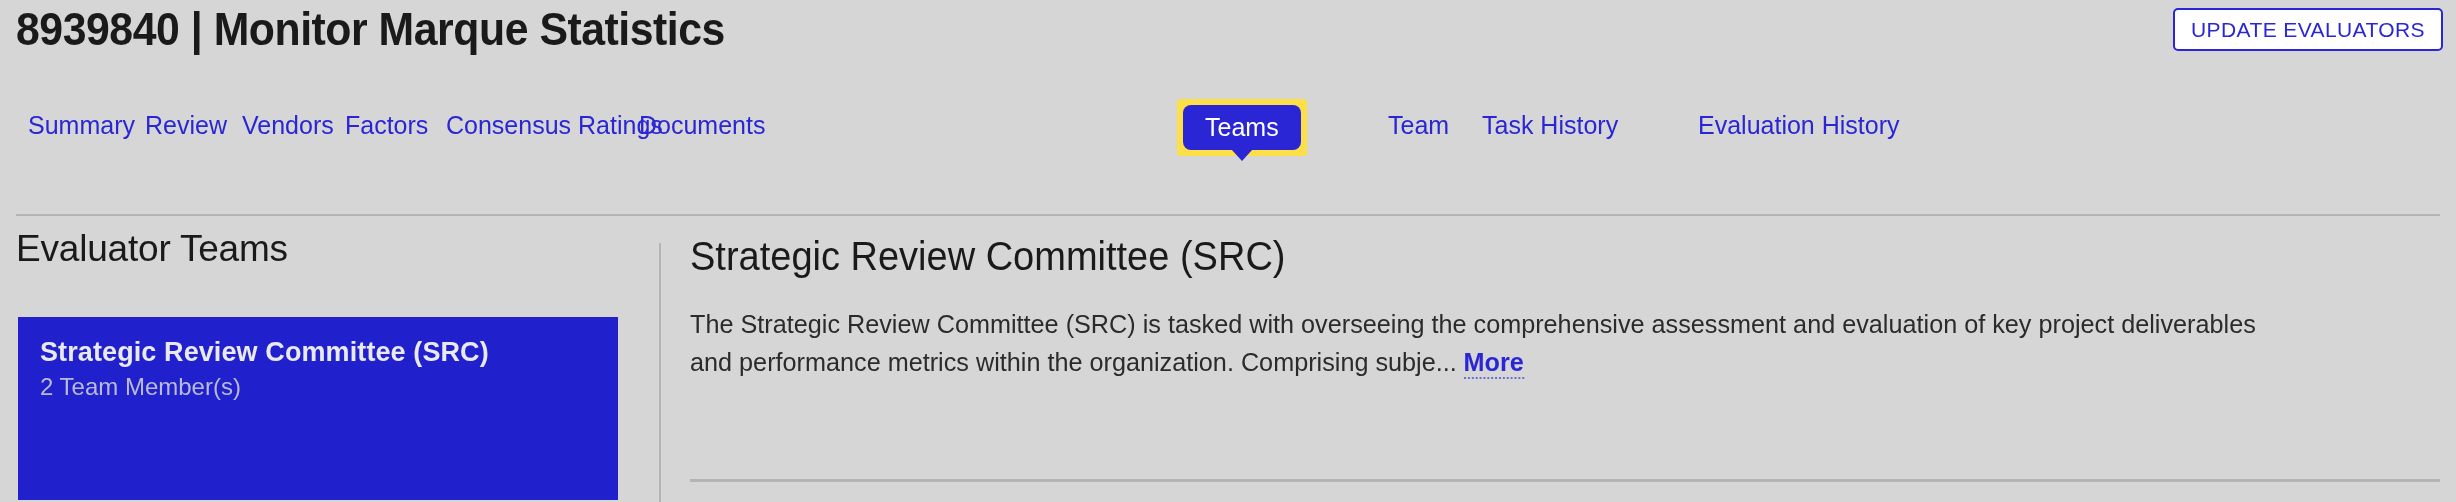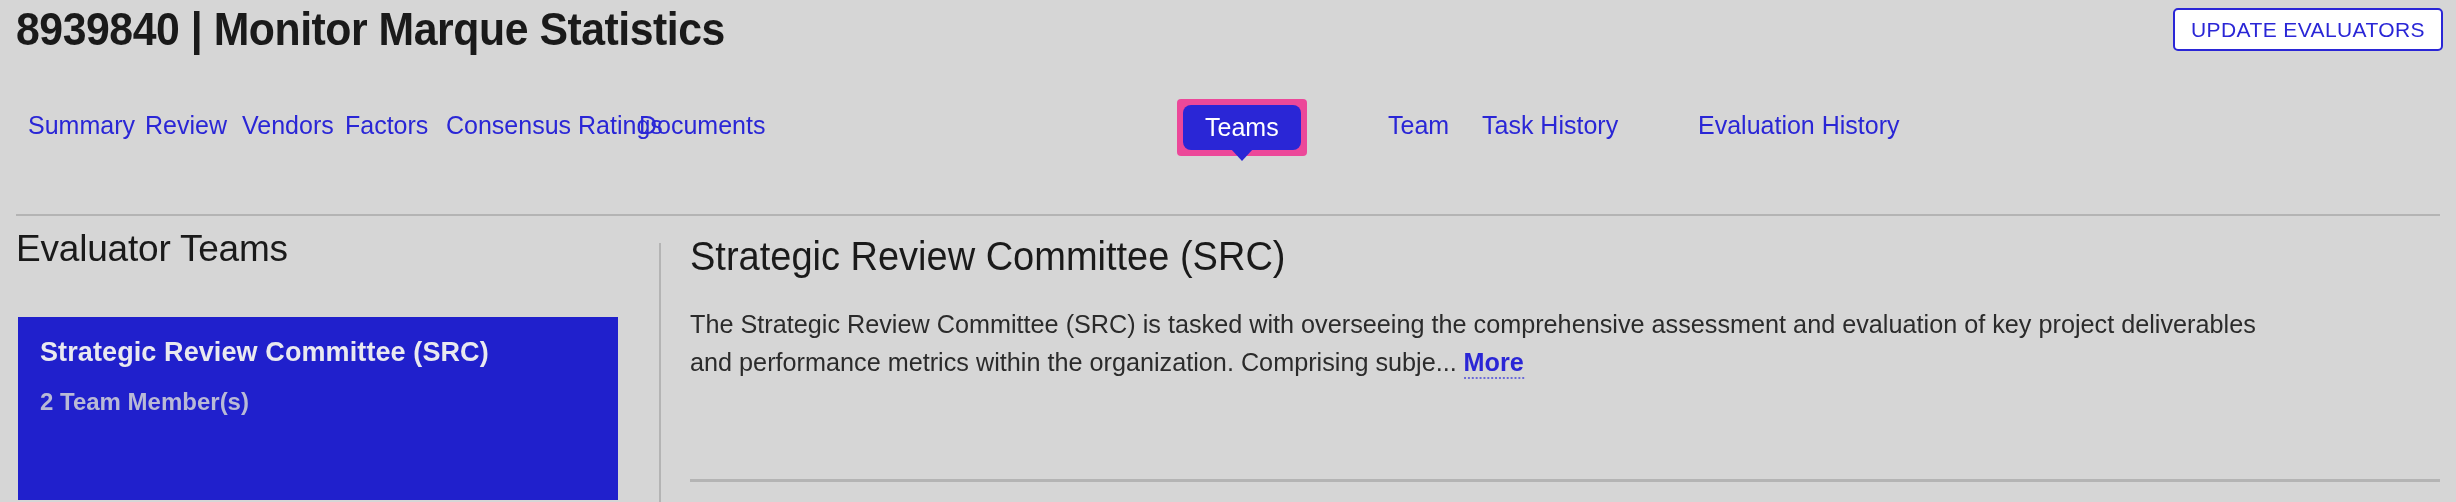--- a/index.html
+++ b/index.html
@@ -74,21 +74,21 @@
     font-size: 25px;
     color: #2a26d6;
     white-space: nowrap;
     cursor: pointer;
     line-height: 34px;
   }
 
   .tab-active-wrap {
     position: absolute;
     top: -9px;
-    background: #ec4899;
+    background: #fde047;
     padding: 6px;
     border-radius: 4px;
   }
 
   .tab-active {
     position: relative;
     background: #2a26d6;
     color: #ffffff;
     border-radius: 8px;
     padding: 5px 22px 6px 22px;
@@ -169,23 +169,23 @@
 
   .team-card-title {
     font-size: 27px;
     font-weight: 700;
     color: #e9e9ef;
     line-height: 34px;
     letter-spacing: 0.1px;
   }
 
   .team-card-sub {
-    margin-top: 18px;
+    margin-top: 3px;
     font-size: 24px;
-    font-weight: 700;
+    font-weight: 400;
     color: #b9bad6;
     line-height: 30px;
   }
 
   
   .right-pane {
     position: absolute;
     left: 690px;
     top: 232px;
     width: 1760px;

